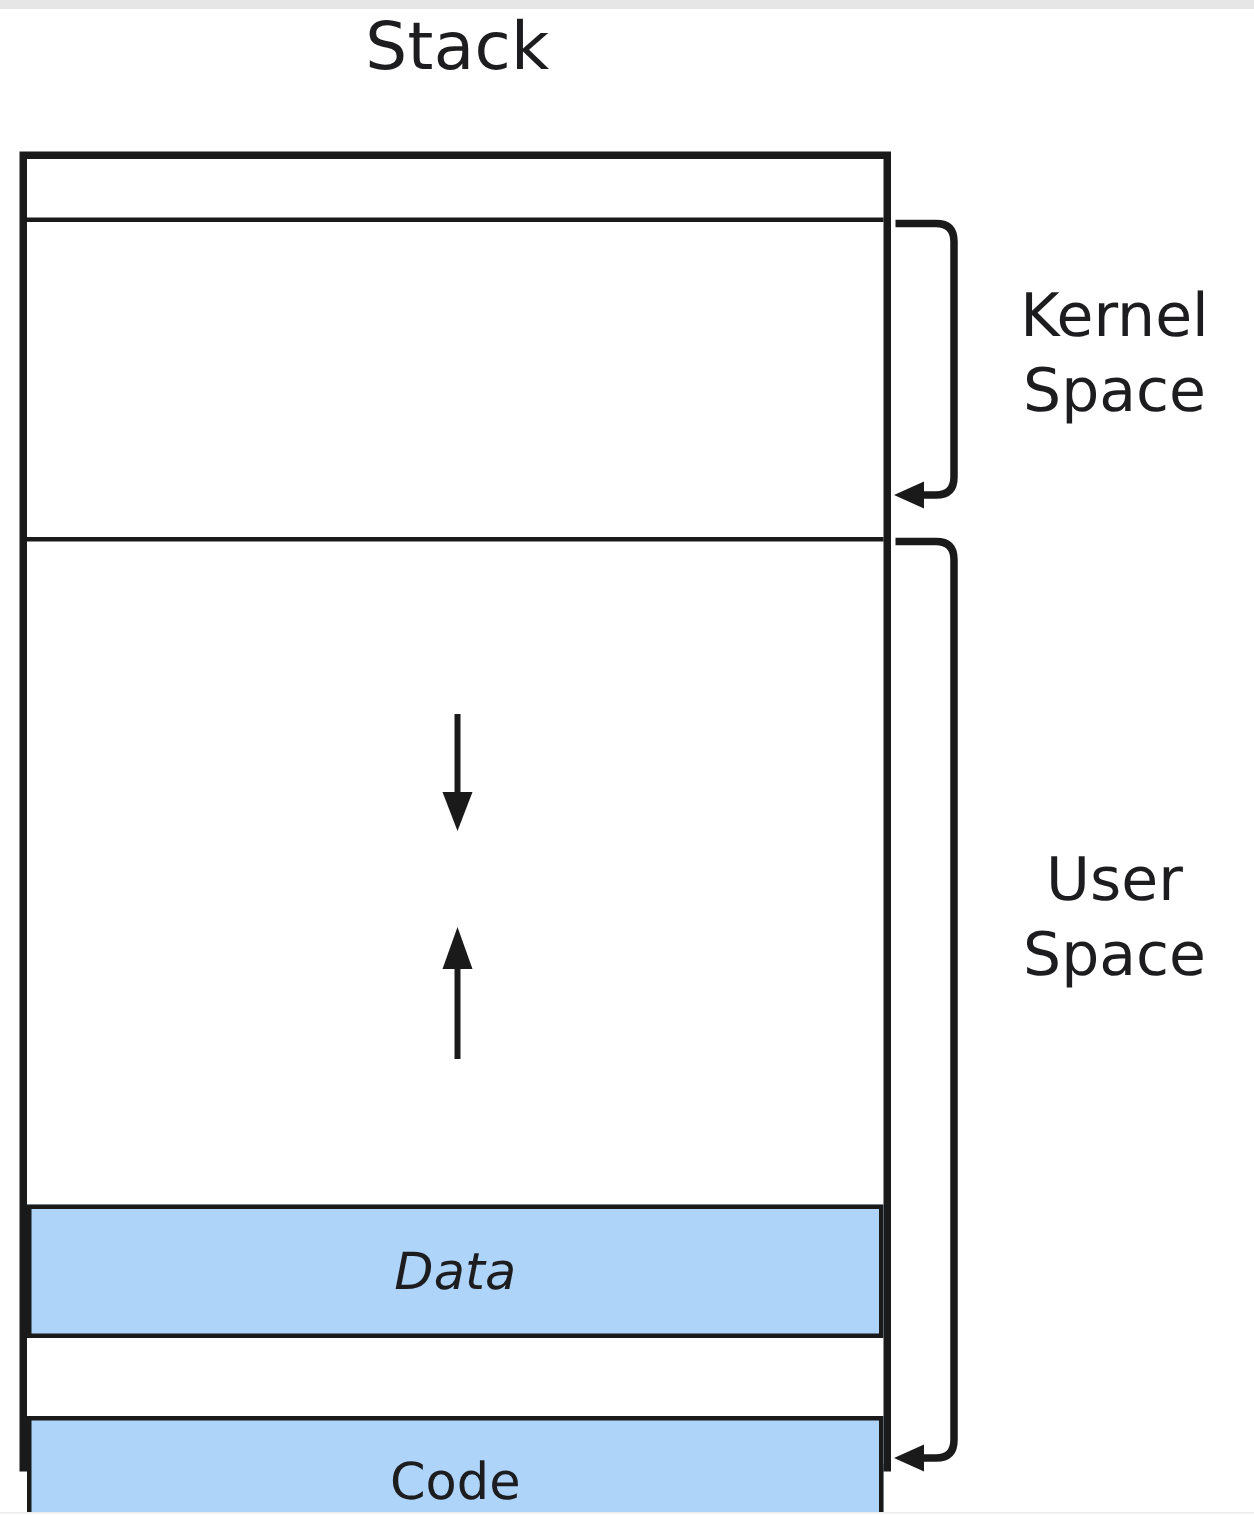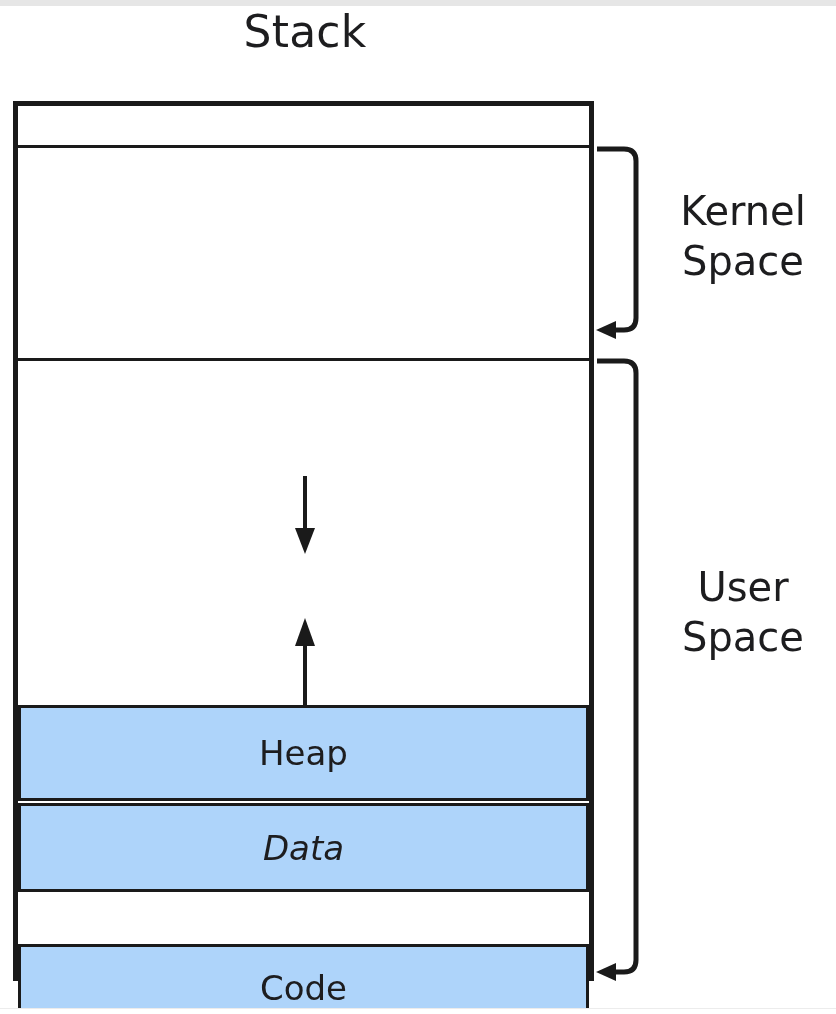--- a/index.html
+++ b/index.html
@@ -137,23 +137,20 @@
       <line x1="29" y1="6" x2="29" y2="64" stroke="#1a1a1a" stroke-width="4"></line>
       <polygon points="29,84 19,58 39,58" fill="#1a1a1a"></polygon>
     </g>
 
     <g>
       <line x1="29" y1="236" x2="29" y2="176" stroke="#1a1a1a" stroke-width="4"></line>
       <polygon points="29,148 19,176 39,176" fill="#1a1a1a"></polygon>
     </g>
   </svg>
 
-  <div class="seg blue" style="top:705px; height:96px;">
-    <span>Heap</span>
-  </div>
 
   <div class="seg blue" style="top:803px; height:89px;font-style:italic;">
     <span>Data</span>
   </div>
 
   <div class="seg blue" style="top:944px; height:87px;">
     <span>Code</span>
   </div>
 
   <svg class="brace-svg brace-kernel" viewBox="0 0 56 210">

